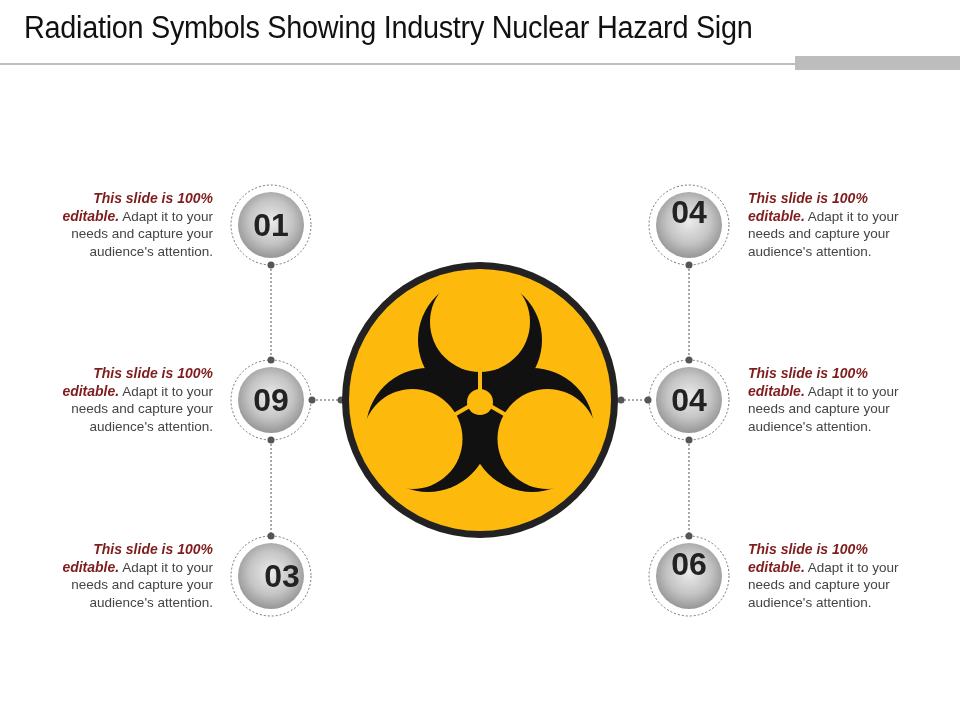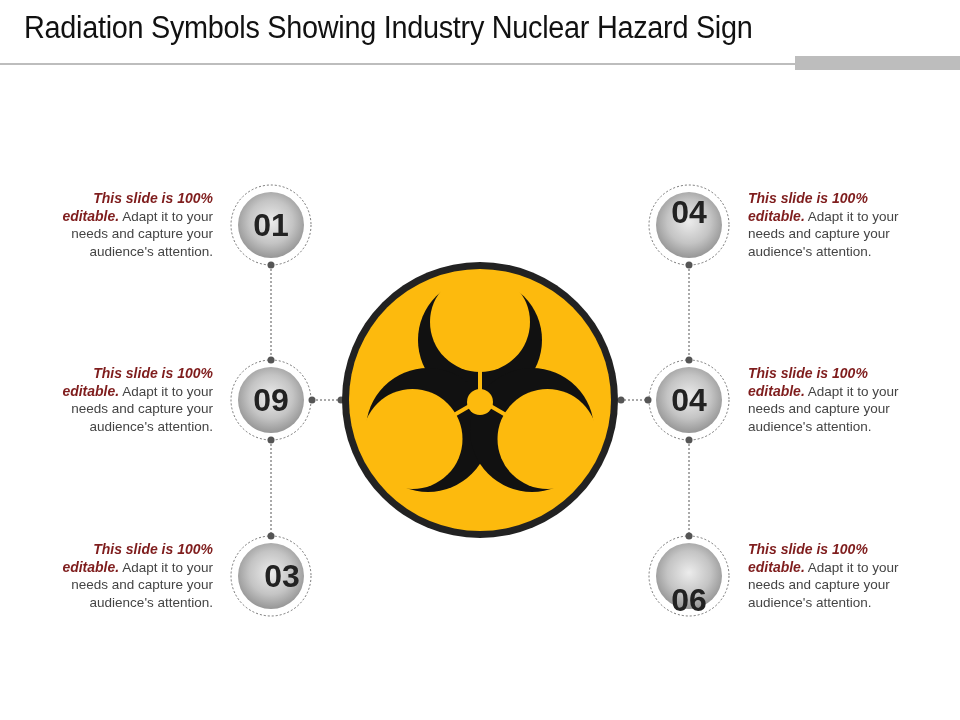--- a/index.html
+++ b/index.html
@@ -113,21 +113,21 @@
     </g>
     <circle cx="0" cy="2" r="13" fill="#FDBA0D"></circle>
   </g>
 </svg>
 
 <div class="num" style="left:231px;top:185px;">01</div>
 <div class="num" style="left:231px;top:360px;">09</div>
 <div class="num" style="left:242px;top:536px;">03</div>
 <div class="num" style="left:649px;top:172px;">04</div>
 <div class="num" style="left:649px;top:360px;">04</div>
-<div class="num" style="left:649px;top:560px;text-align:right;">06</div>
+<div class="num" style="left:649px;top:524px;text-align:right;">06</div>
 
 <div class="text-block left" style="left:38px;top:190px;">
   <b>This slide is 100% editable.</b><span> Adapt it to your needs and capture your audience's attention.</span>
 </div>
 <div class="text-block left" style="left:38px;top:365px;">
   <b>This slide is 100% editable.</b><span> Adapt it to your needs and capture your audience's attention.</span>
 </div>
 <div class="text-block left" style="left:38px;top:541px;">
   <b>This slide is 100% editable.</b><span> Adapt it to your needs and capture your audience's attention.</span>
 </div>

